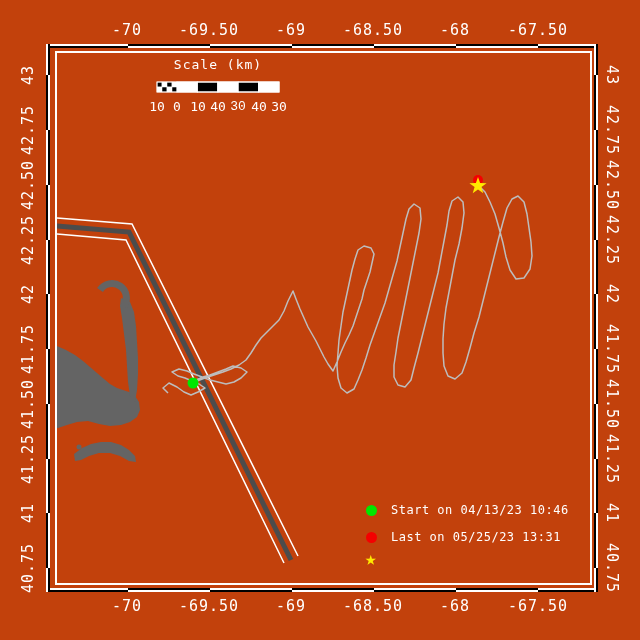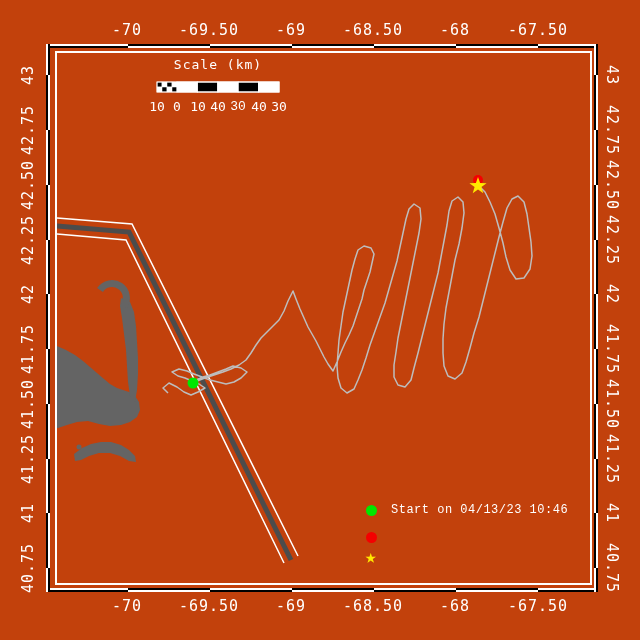--- a/index.html
+++ b/index.html
@@ -7,21 +7,21 @@
          font-family:"DejaVu Sans Mono",monospace;}
   svg{position:absolute;left:0;top:0;}
   .axis-label{position:absolute;color:#fff;font-size:15px;white-space:pre;
               transform:translate(-50%,-50%);letter-spacing:1px;}
   .axis-label.vleft{transform:translate(-50%,-50%) rotate(-90deg);}
   .axis-label.vright{transform:translate(-50%,-50%) rotate(90deg);}
   .scale-title{position:absolute;color:#fff;font-size:13px;transform:translate(-50%,-50%);
                letter-spacing:1px;}
   .scale-num{position:absolute;color:#fff;font-size:13px;transform:translate(-50%,-50%);}
   .legend-row{position:absolute;display:flex;align-items:center;color:#fff;
-              font-size:12px;height:14px;white-space:pre;letter-spacing:0.5px;font-family:Liberation Mono, monospace;}
+              font-size:12px;height:14px;white-space:pre;letter-spacing:0.5px;}
   .lg-sym{display:inline-block;width:11px;height:11px;border-radius:50%;margin-right:14px;}
   .lg-sym.star{width:18px;height:18px;border-radius:0;background:none !important;
                font-size:19px;line-height:17px;text-align:center;margin-left:-4px;margin-right:11px;}
 </style>
 </head>
 <body>
 
 <div class="stage">
   <svg id="map-svg" width="640" height="640" viewBox="0 0 640 640">
       <rect x="46" y="44" width="82" height="2" fill="#ffffff"></rect>
@@ -177,18 +177,19 @@
       <span class="scale-num" style="left: 279px; top: 106px;">30</span>
     </div>
 
   <div id="legend">
     <div class="legend-row" style="left:366px;top:503px;">
       <span class="lg-sym" style="background: rgb(0, 232, 0);"></span>
       <span>Start on 04/13/23 10:46</span>
     </div>
     <div class="legend-row" style="left:366px;top:530px;">
       <span class="lg-sym" style="background: rgb(244, 0, 0);"></span>
+      <span>Last on 05/25/23 13:31</span>
     </div>
     <div class="legend-row" style="left:366px;top:552px;">
       <span class="lg-sym star" style="color: rgb(255, 233, 0);">★</span>
     </div>
   </div>
 </div>
 
 </body></html>

